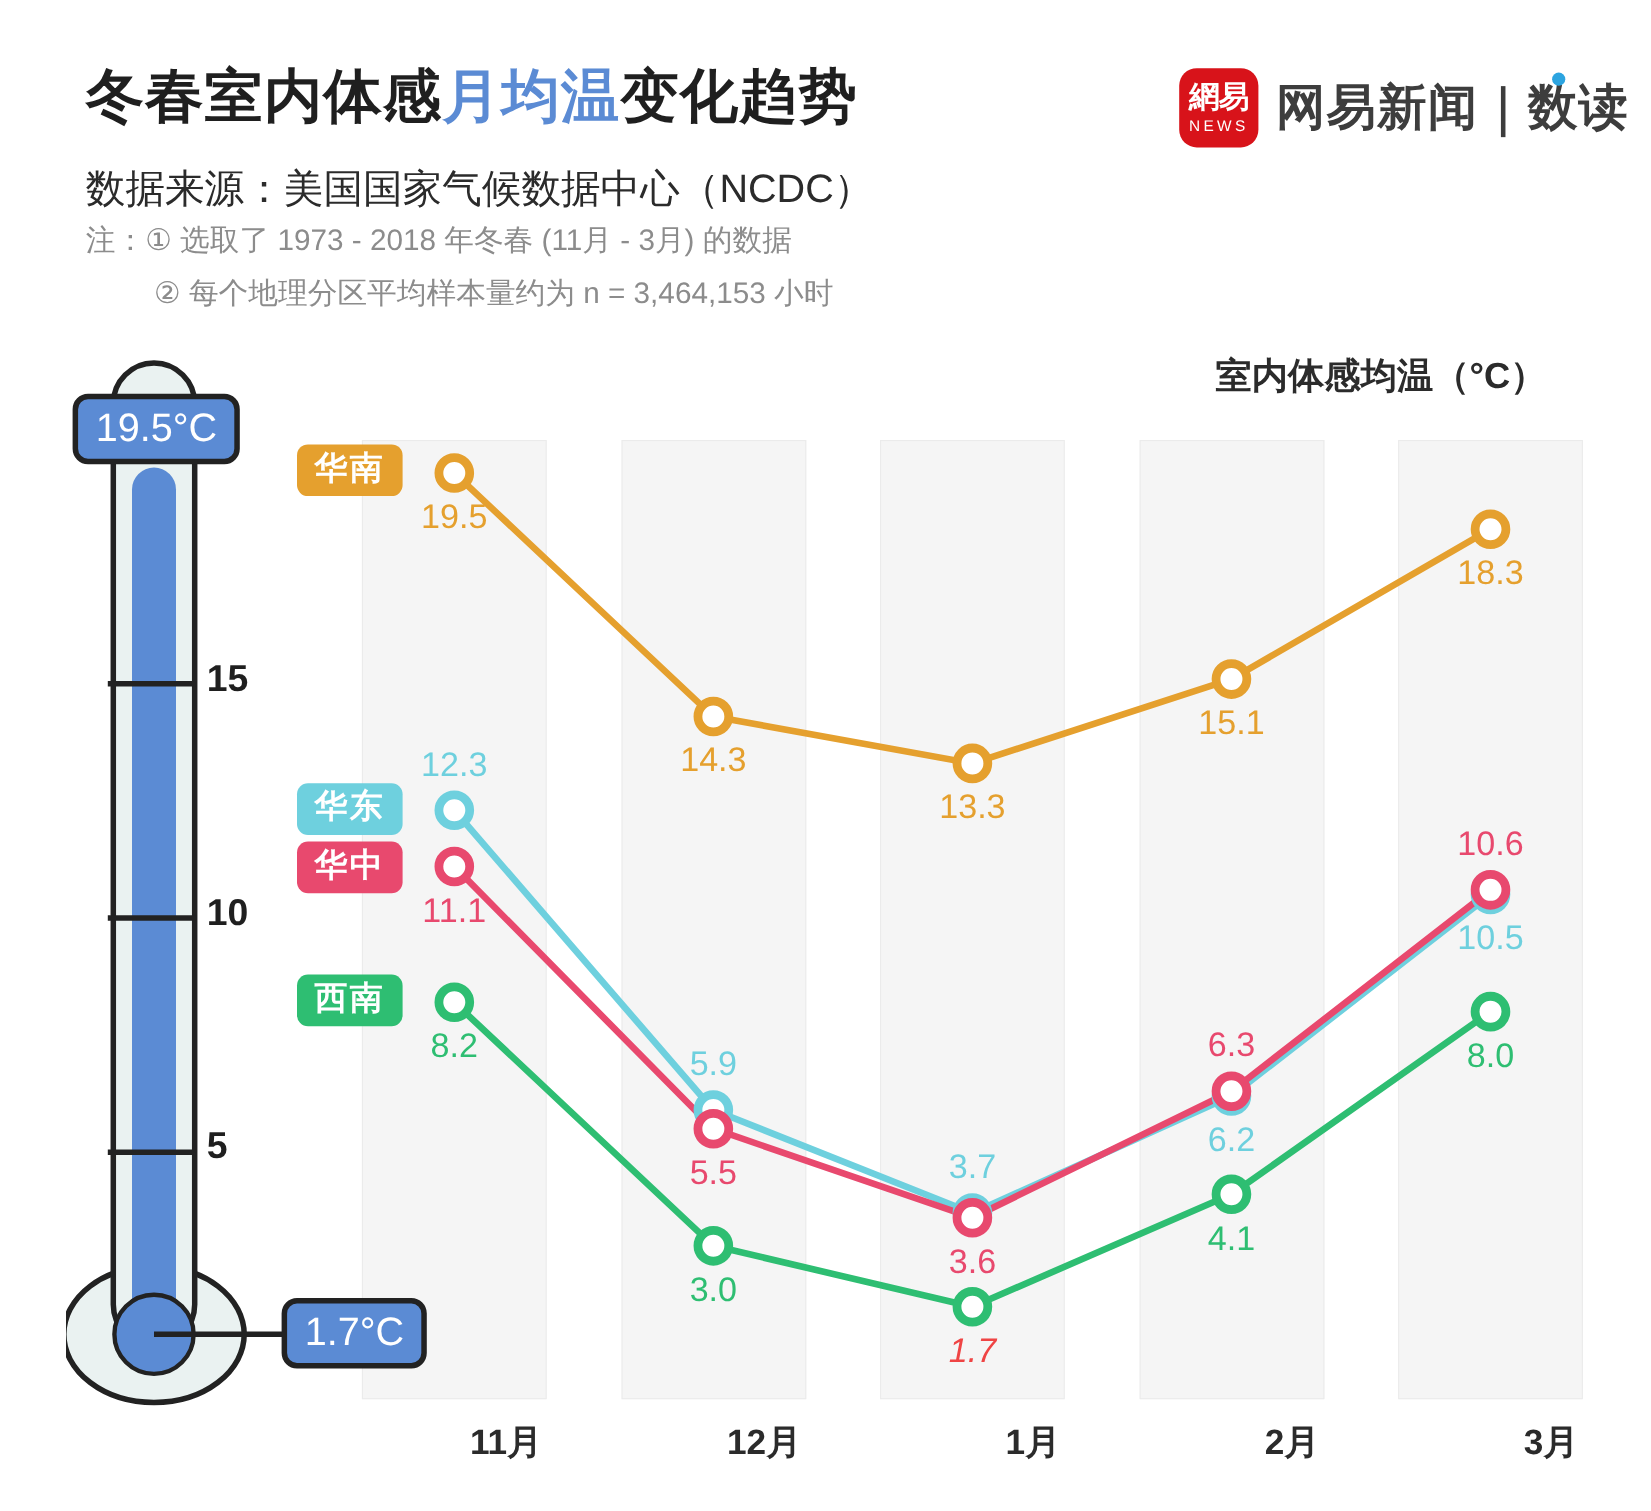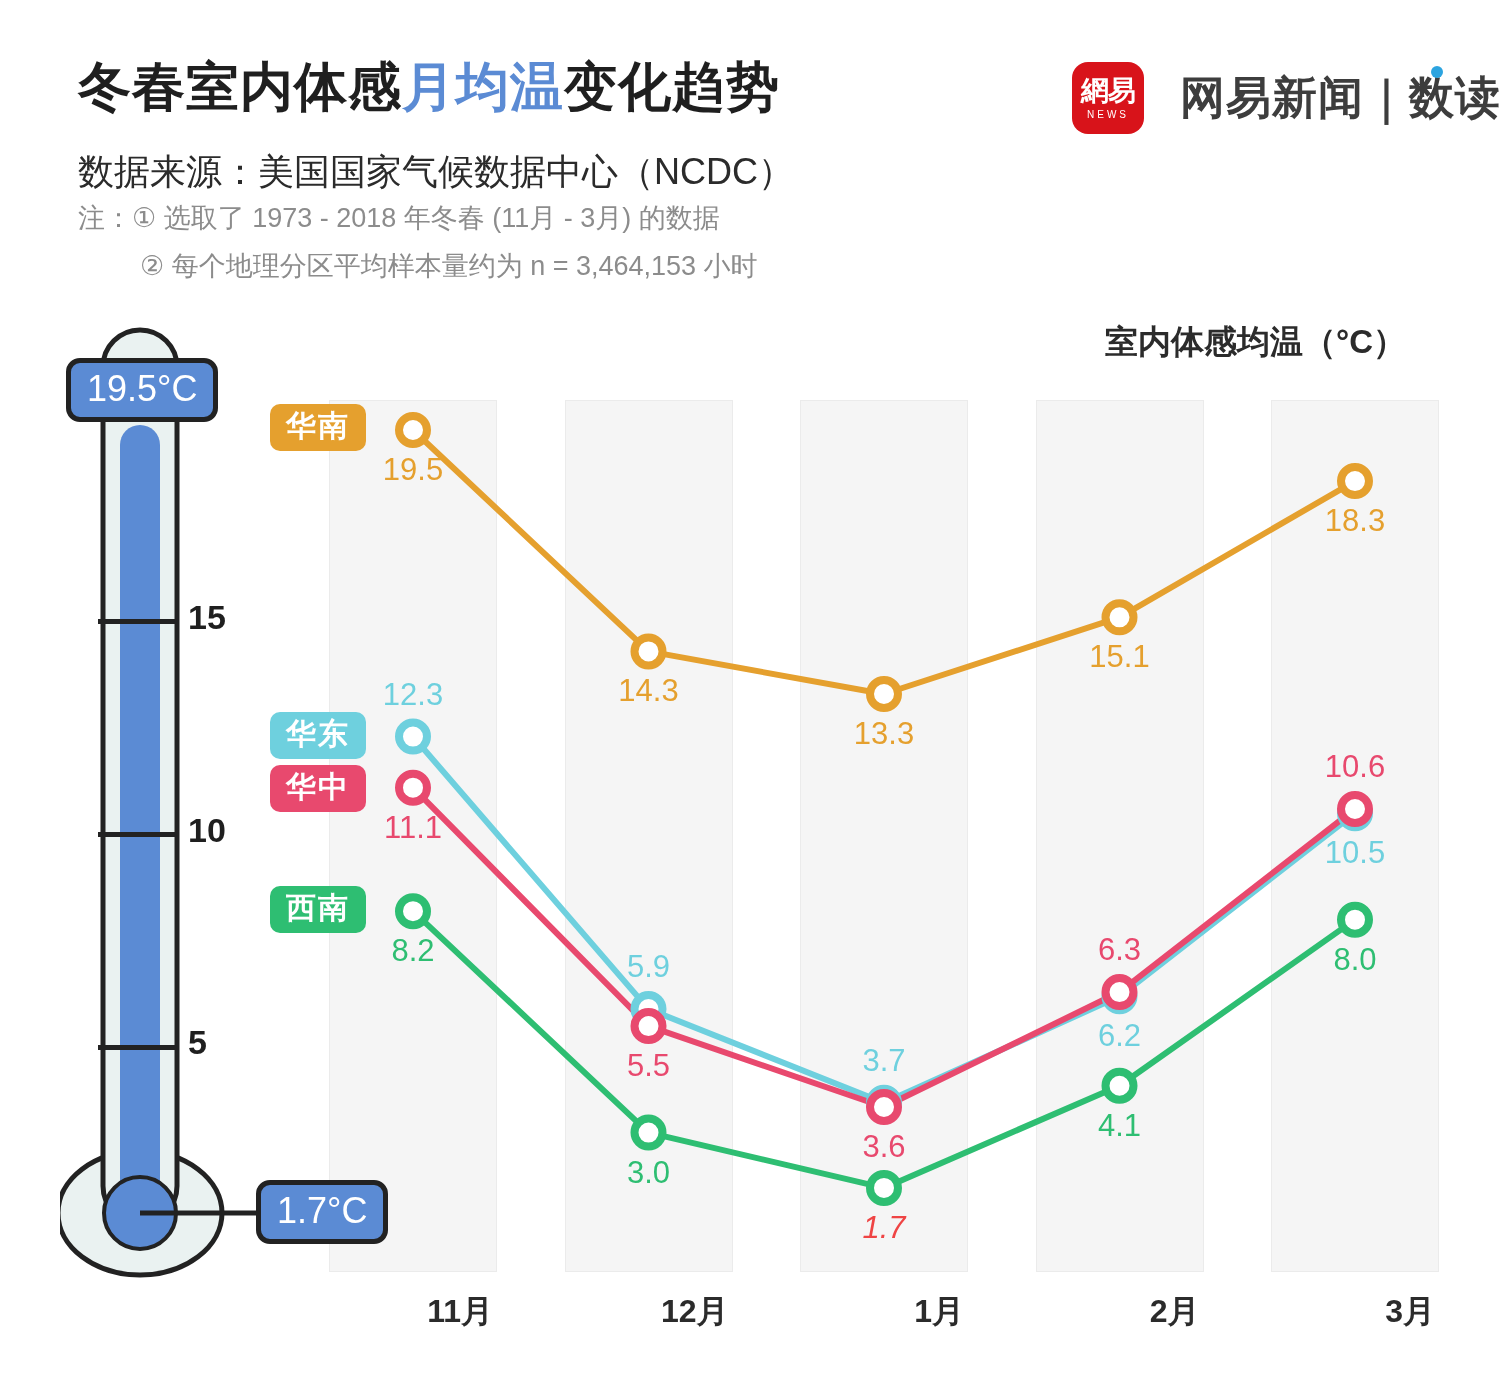--- a/index.html
+++ b/index.html
@@ -51,34 +51,33 @@
     color: #8c8c8c;
     white-space: nowrap;
   }
 
   
   #logo {
     position: absolute;
     left: 1072px; top: 62px;
     display: flex;
     align-items: center;
-    gap: 20px;
   }
   #logo-mark {
     width: 72px; height: 72px;
     background: #d8131a;
     border-radius: 16px;
     display: flex;
     flex-direction: column;
     align-items: center;
     justify-content: center;
     color: #fff;
   }
   #logo-mark .lm-cn { font-size: 28px; font-weight: bold; line-height: 1; letter-spacing: -1px;}
-  #logo-mark .lm-en { font-size: 10px; letter-spacing: 3px; margin-top: 4px; }
+  #logo-mark .lm-en { font-size: 14px; letter-spacing: 3px; margin-top: 4px; }
   #logo-text {
     margin-left: 16px;
     font-size: 45px;
     font-weight: bold;
     color: #3d3d3d;
     letter-spacing: 1px;
     white-space: nowrap;
     position: relative;
   }
   #logo-dot {

